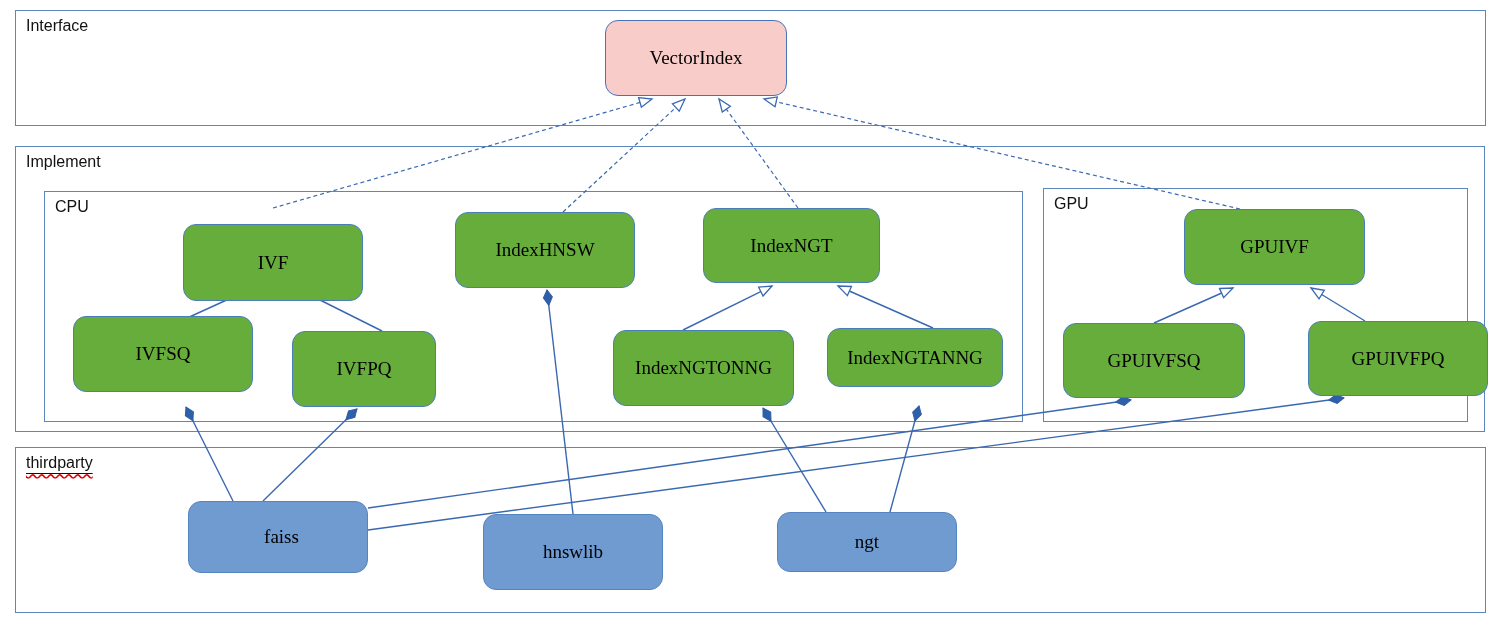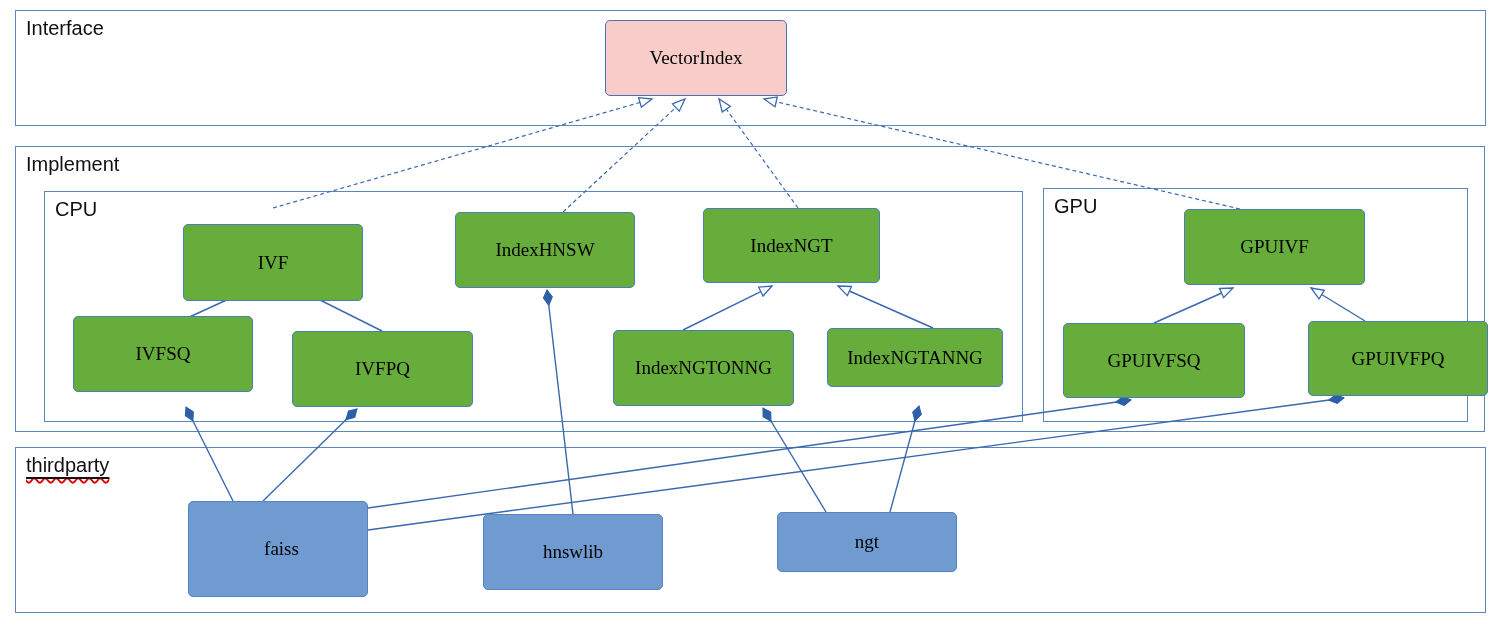--- a/index.html
+++ b/index.html
@@ -10,37 +10,37 @@
     --class-fill:#66ad3b; --class-border:#4a7ebb;
     --interface-fill:#f8cdc9; --interface-border:#4973b9;
     --library-fill:#6f9bd1; --library-border:#5585c0;
     --spell:#e00000;
   }
   .container {
     position:absolute; border:1.5px solid var(--container-border);
     box-sizing:border-box; background:transparent;
   }
   .container-label {
-    position:absolute; top:5px; left:10px; font-size:20px; color:#111;
+    position:absolute; top:5px; left:10px; font-size:16px; color:#111;
     white-space:nowrap; line-height:1.2;
   }
   .container-label.spelled {
     text-decoration: underline wavy var(--spell);
     text-underline-offset: 5px;
   }
   .container-label.spelled .inner { text-decoration: underline solid #111; }
   #edges { position:absolute; left:0; top:0; width:1503px; height:628px; }
   .edge { stroke:var(--edge); fill:none; }
   .edge.realization { stroke-width:1.2; stroke-dasharray:4 3; }
   .edge.generalization { stroke-width:1.4; }
   .edge.composition { stroke-width:1.4; }
   .m-tri-path { fill:#ffffff; stroke:var(--edge); stroke-width:1.3; }
   .m-dia-path { fill:var(--diamond); stroke:var(--diamond); }
   .node {
-    position:absolute; box-sizing:border-box; border-radius:5px;
+    position:absolute; box-sizing:border-box; border-radius:13px;
     display:flex; align-items:center; justify-content:center;
     font-family:"Liberation Serif", serif; font-size:19px; color:#000;
   }
   .node.class { background:var(--class-fill); border:1.5px solid var(--class-border); }
   .node.interface { background:var(--interface-fill); border:1.5px solid var(--interface-border); }
   .node.library { background:var(--library-fill); border:1.4px solid var(--library-border); }
   .node .label { pointer-events:none; }
 </style>
 </head>
 <body>
@@ -99,39 +99,39 @@
       </div>
       <div class="node class" style="left: 455px; top: 212px; width: 180px; height: 76px;">
         <span class="label">IndexHNSW</span>
       </div>
       <div class="node class" style="left: 703px; top: 208px; width: 177px; height: 75px;">
         <span class="label">IndexNGT</span>
       </div>
       <div class="node class" style="left: 73px; top: 316px; width: 180px; height: 76px; justify-content: center;">
         <span class="label">IVFSQ</span>
       </div>
-      <div class="node class" style="left: 292px; top: 331px; width: 181px; height: 76px;">
+      <div class="node class" style="left: 292px; top: 331px; width: 144px; height: 76px;">
         <span class="label">IVFPQ</span>
       </div>
       <div class="node class" style="left: 613px; top: 330px; width: 181px; height: 76px; text-align: right;">
         <span class="label">IndexNGTONNG</span>
       </div>
       <div class="node class" style="left: 827px; top: 328px; width: 176px; height: 59px;">
         <span class="label">IndexNGTANNG</span>
       </div>
       <div class="node class" style="left: 1171px; top: 209px; width: 181px; height: 76px; margin-left: 13px;">
         <span class="label">GPUIVF</span>
       </div>
       <div class="node class" style="left: 1063px; top: 323px; width: 182px; height: 75px;">
         <span class="label">GPUIVFSQ</span>
       </div>
       <div class="node class" style="left: 1268px; top: 321px; width: 180px; height: 75px; margin-left: 40px;">
         <span class="label">GPUIVFPQ</span>
       </div>
-      <div class="node library" style="left: 188px; top: 501px; width: 180px; height: 96px; padding-left: 7px;">
+      <div class="node library" style="left: 188px; top: 501px; width: 180px; height: 72px; padding-left: 7px;">
         <span class="label">faiss</span>
       </div>
       <div class="node library" style="left: 483px; top: 514px; width: 180px; height: 76px;">
         <span class="label">hnswlib</span>
       </div>
       <div class="node library" style="left: 777px; top: 512px; width: 180px; height: 60px;">
         <span class="label">ngt</span>
       </div>
     </div>
 </div>

